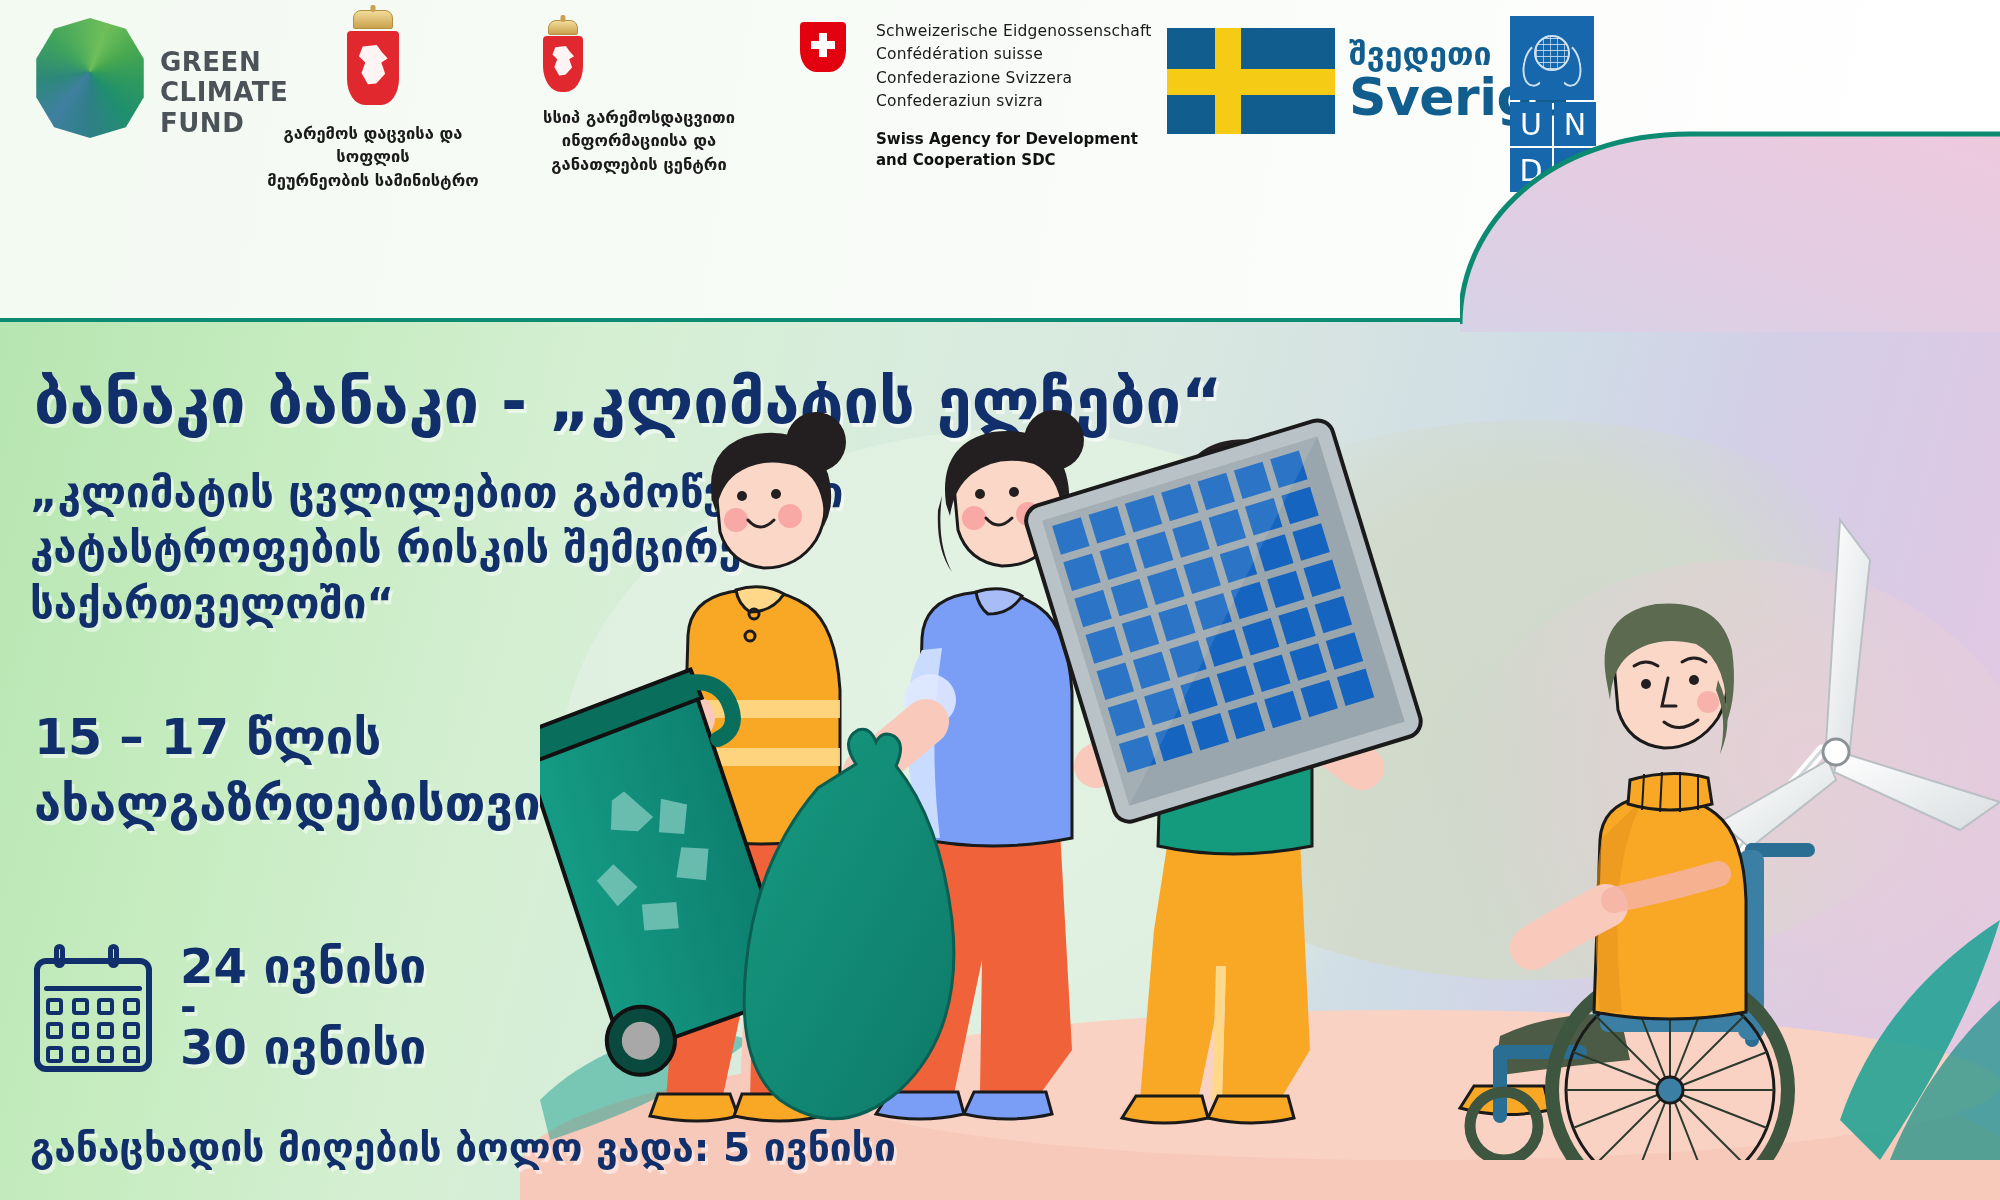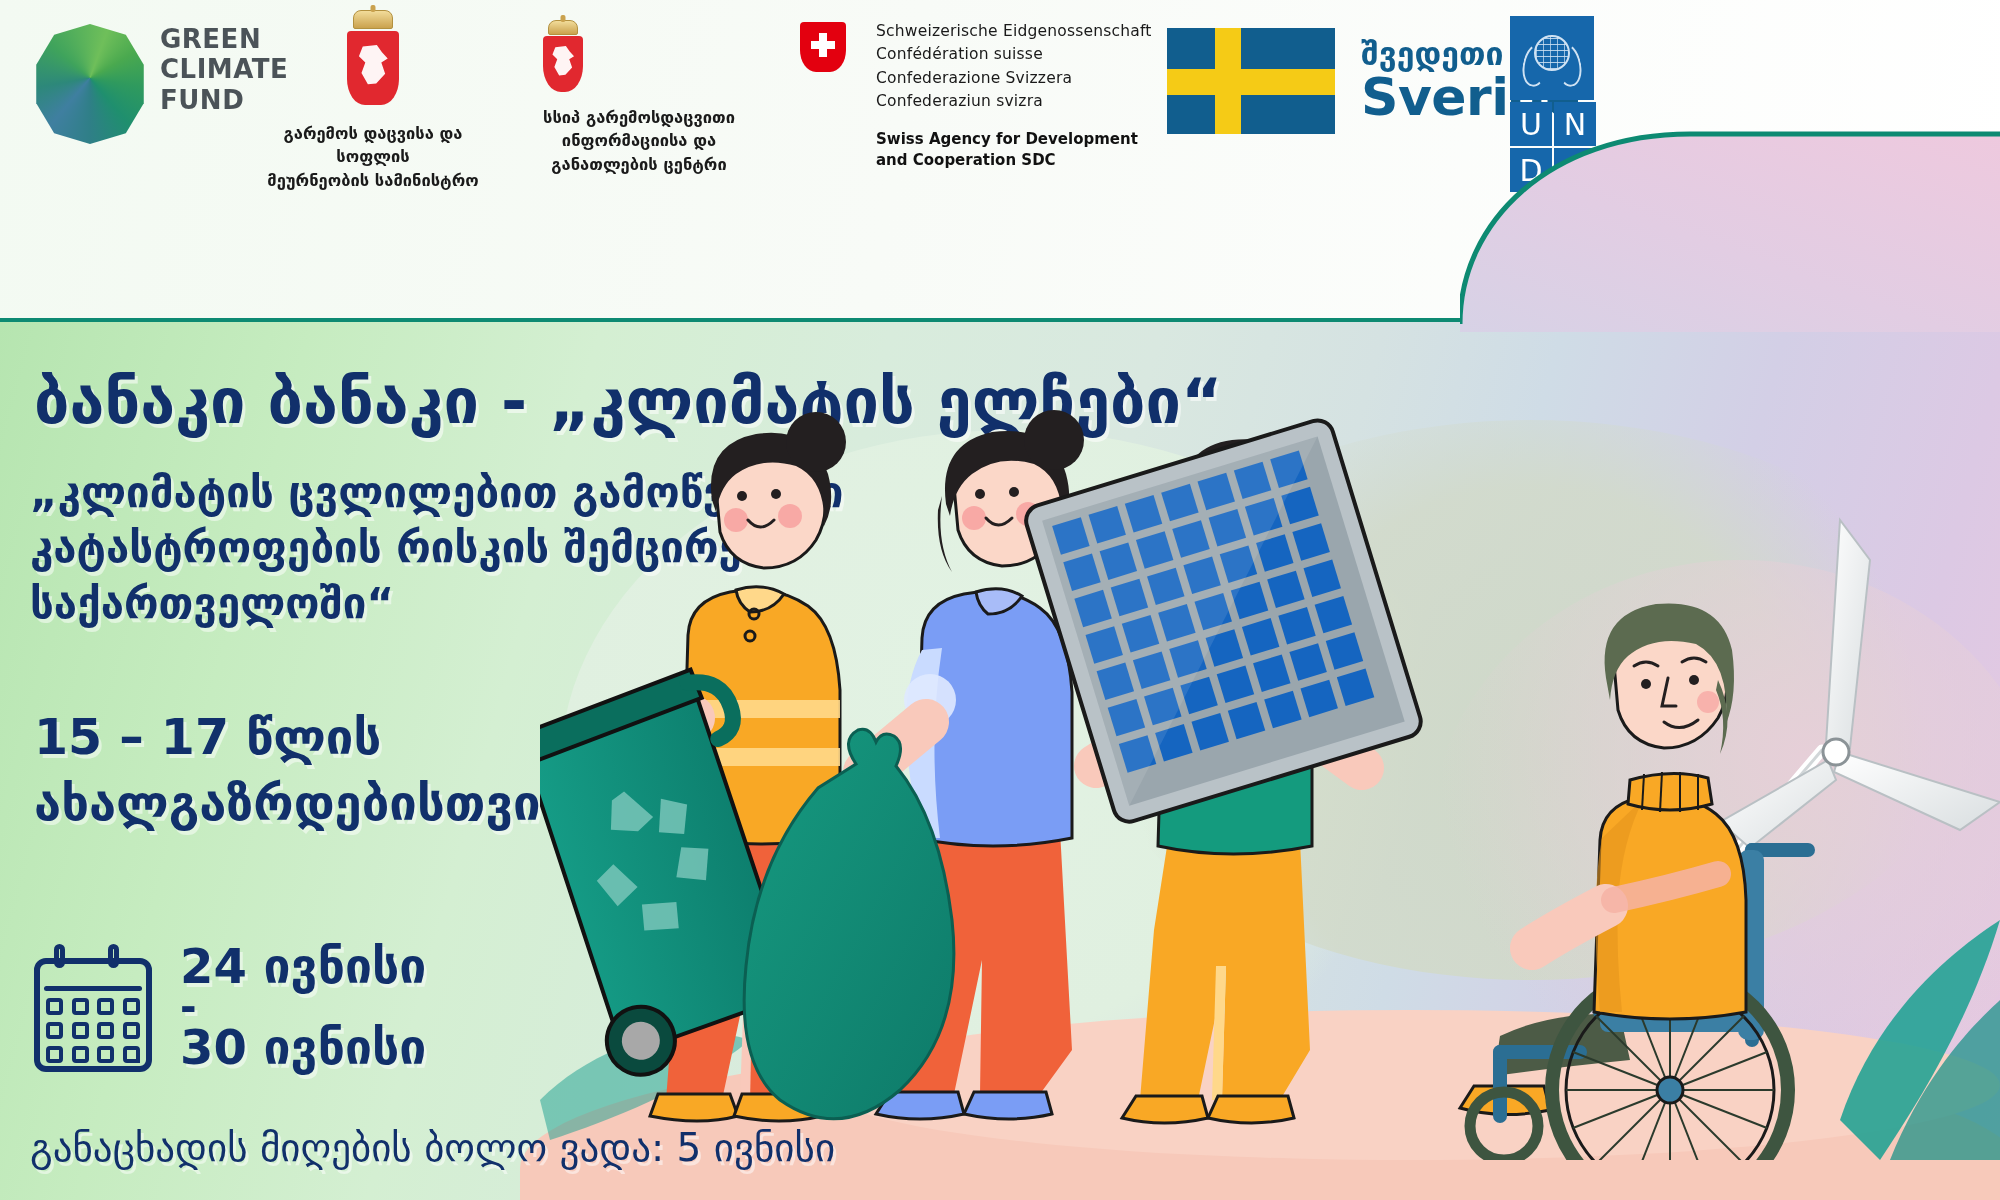--- a/index.html
+++ b/index.html
@@ -60,21 +60,21 @@
     background: #f9d2c4; border-radius: 50%;
   }
 
   
   .header {
     position: absolute; left: 0; top: 0; width: 2000px; height: 318px;
     background: linear-gradient(100deg, #f3faf2 0%, #f8fbf7 45%, #ffffff 100%);
   }
 
   
-  .logo-gcf { position: absolute; left: 34px; top: 24px; display: flex; align-items: flex-start; gap: 14px; }
+  .logo-gcf { position: absolute; left: 34px; top: 18px; display: flex; align-items: flex-end; gap: 14px; }
   .gcf-mark {
     width: 112px; height: 120px;
     background:
       conic-gradient(from 20deg at 50% 45%,
         #6fbf5a 0deg, #4aa94f 40deg, #2f9a5e 80deg, #1f8f6e 120deg,
         #2f7f87 160deg, #3f7fa0 200deg, #2d887a 240deg, #3fa35c 290deg, #6fbf5a 360deg);
     clip-path: polygon(50% 0%, 82% 9%, 98% 34%, 98% 66%, 82% 91%, 50% 100%, 18% 91%, 2% 66%, 2% 34%, 18% 9%);
   }
   .gcf-text { font-size: 26px; line-height: 1.17; font-weight: 700; color: #4b5358; letter-spacing: .5px; }
 
@@ -125,21 +125,21 @@
   .swiss-shield:before, .swiss-shield:after {
     content: ""; position: absolute; background: #fff; left: 50%; top: 45%;
     transform: translate(-50%, -50%);
   }
   .swiss-shield:before { width: 24px; height: 8px; }
   .swiss-shield:after  { width: 8px; height: 24px; }
   .swiss-lines { font-size: 15.5px; line-height: 1.5; color: #1a1a1a; letter-spacing: .2px; }
   .swiss-sdc { margin-top: 16px; font-size: 15px; line-height: 1.42; font-weight: 700; color: #111; }
 
   
-  .logo-sweden { position: absolute; left: 1140px; top: 28px; display: flex; align-items: center; gap: 26px; padding-left: 27px; }
+  .logo-sweden { position: absolute; left: 1140px; top: 28px; display: flex; align-items: center; gap: 14px; padding-left: 27px; }
   .se-flag { width: 168px; height: 106px; background: #115e8e; position: relative; flex: 0 0 auto; }
   .se-flag:before {
     content: ""; position: absolute; left: 48px; top: 0; width: 26px; height: 106px; background: #f5cb16;
   }
   .se-flag:after {
     content: ""; position: absolute; left: 0; top: 41px; width: 168px; height: 26px; background: #f5cb16;
   }
   .se-ka { font-size: 32px; font-weight: 700; color: #115e8e; line-height: 1; }
   .se-en { font-size: 52px; font-weight: 700; color: #115e8e; line-height: 1.05; letter-spacing: -.5px; }
 
@@ -206,21 +206,21 @@
   .cal-dots { position: absolute; left: 16px; top: 58px; width: 96px; display: grid; grid-template-columns: repeat(4, 1fr); gap: 7px 6px; }
   .cal-dot { width: 17px; height: 17px; border: 4px solid #11306b; border-radius: 4px; }
   .cal-dot.last { border-radius: 4px 4px 0 4px; }
   .date-lines {
     font-size: 48px; font-weight: 700; color: #11306b; line-height: 1.02;
     text-shadow: 3px 4px 0 rgba(255,255,255,.5);
   }
   .date-dash { font-size: 40px; line-height: .8; }
   .deadline {
     position: absolute; left: 30px; top: 1125px; width: 1300px;
-    font-size: 39px; font-weight: 400; color: #11306b;
+    font-size: 39px; font-weight: 700; color: #11306b;
     text-shadow: 3px 4px 0 rgba(255,255,255,.5);
   }
 
   
   .illus { position: absolute; left: 540px; top: 400px; width: 1460px; height: 760px; }
   .illus svg { display: block; }
 </style>
 </head>
 <body>
 

